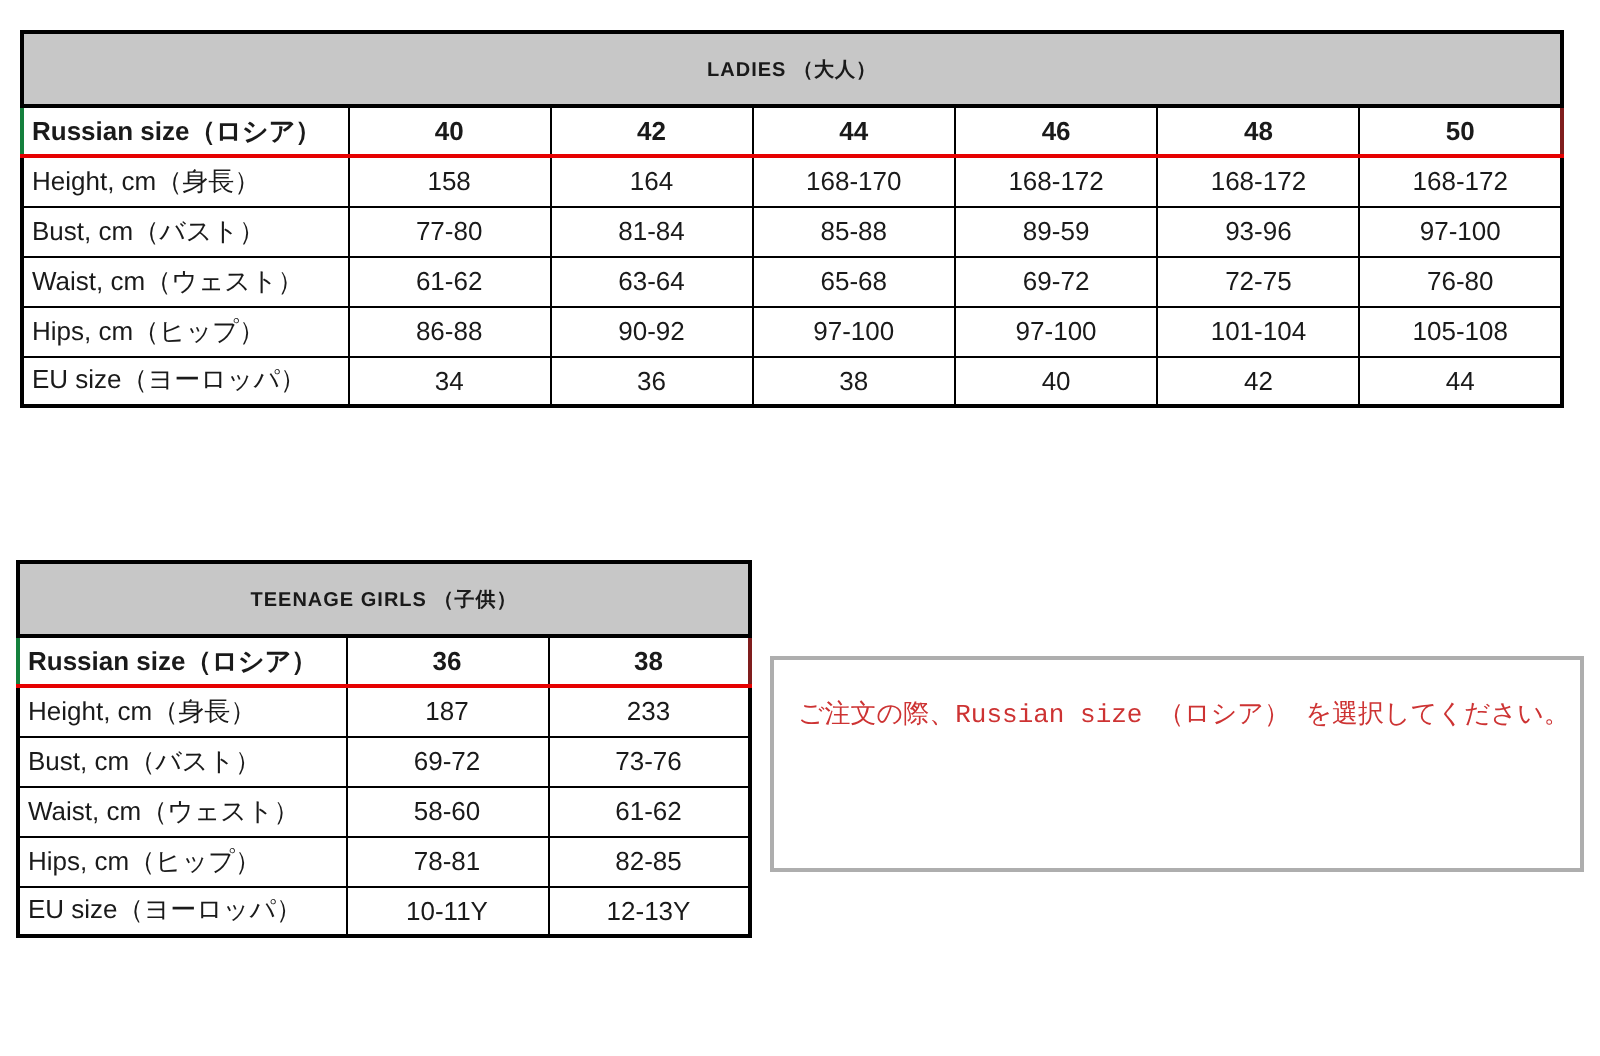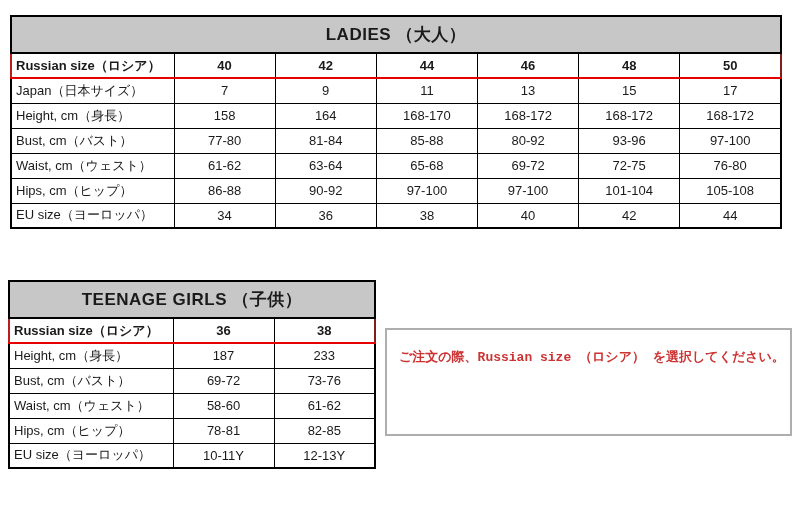--- a/index.html
+++ b/index.html
@@ -22,33 +22,33 @@
   }
   .size-table td, .size-table th {
     border: 1px solid #000;
     height: 25px;
     vertical-align: middle;
     white-space: nowrap;
     overflow: hidden;
   }
   .size-table th.table-title {
     background: #c7c7c7;
-    font-size: 17px;
+    font-size: 10px;
     font-weight: bold;
     text-align: center;
     height: 37px;
     border: 2px solid #000;
     letter-spacing: 0.5px;
   }
   .label-cell { text-align: left; padding-left: 4px; }
   .value-cell { text-align: center; }
   .bold-row td { font-weight: bold; }
   
   .hl-row td { border-top: 2px solid #e60000; border-bottom: 2px solid #e60000; }
-  .hl-row td:first-child { border-left: 2px solid #b91c1c; }
+  .hl-row td:first-child { border-left: 2px solid #15803d; }
   .hl-row td:last-child { border-right: 2px solid #7f1d1d; }
 
   .ladies-wrap  { position: absolute; left: 10px; top: 15px; }
   .ladies-wrap .size-table { width: 772px; }
   .girls-wrap   { position: absolute; left: 8px; top: 280px; }
   .girls-wrap .size-table { width: 368px; border-radius: 18px; }
 
   
   .note-box {
     position: absolute;
@@ -57,21 +57,20 @@
     border: 2px solid #aeaeae;
     background: #ffffff;
     padding: 18px 12px 0 12px;
   }
   .note-line {
     font-family: "Liberation Mono", "DejaVu Sans Mono", monospace;
     font-size: 13px;
     color: #cd3333;
     margin-bottom: 16px;
     white-space: nowrap;
-    font-weight: bold;
   }
 </style>
 </head>
 <body>
 
 <div class="canvas">
 
   <div class="ladies-wrap">
     <table class="size-table">
       <colgroup>
@@ -92,43 +91,34 @@
           <tr class="bold-row hl-row">
             <td class="label-cell">Russian size（ロシア）</td>
             <td class="value-cell">40</td>
             <td class="value-cell">42</td>
             <td class="value-cell">44</td>
             <td class="value-cell">46</td>
             <td class="value-cell">48</td>
             <td class="value-cell">50</td>
           </tr>
           <tr>
-            <td class="label-cell">Japan（日本サイズ）</td>
-            <td class="value-cell">7</td>
-            <td class="value-cell">9</td>
-            <td class="value-cell">11</td>
-            <td class="value-cell">13</td>
-            <td class="value-cell">15</td>
-            <td class="value-cell">17</td>
-          </tr>
-          <tr>
             <td class="label-cell">Height, cm（身長）</td>
             <td class="value-cell">158</td>
             <td class="value-cell">164</td>
             <td class="value-cell">168-170</td>
             <td class="value-cell">168-172</td>
             <td class="value-cell">168-172</td>
             <td class="value-cell">168-172</td>
           </tr>
           <tr>
             <td class="label-cell">Bust, cm（バスト）</td>
             <td class="value-cell">77-80</td>
             <td class="value-cell">81-84</td>
             <td class="value-cell">85-88</td>
-            <td class="value-cell">80-92</td>
+            <td class="value-cell">89-59</td>
             <td class="value-cell">93-96</td>
             <td class="value-cell">97-100</td>
           </tr>
           <tr>
             <td class="label-cell">Waist, cm（ウェスト）</td>
             <td class="value-cell">61-62</td>
             <td class="value-cell">63-64</td>
             <td class="value-cell">65-68</td>
             <td class="value-cell">69-72</td>
             <td class="value-cell">72-75</td>

